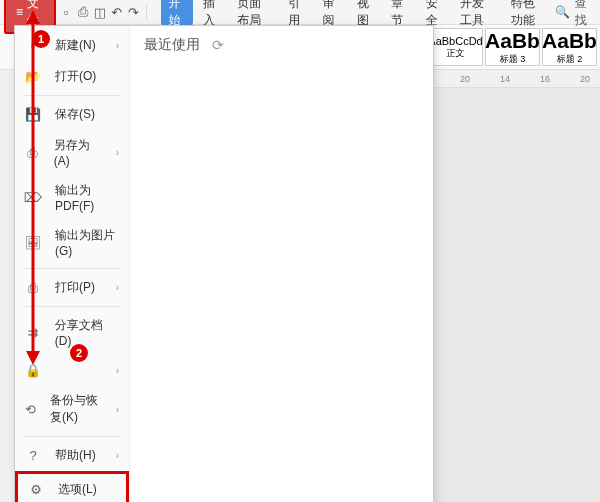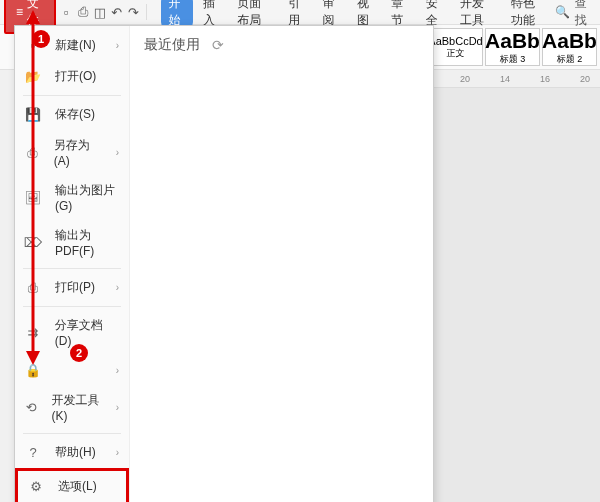--- a/index.html
+++ b/index.html
@@ -109,45 +109,45 @@
     <div class="menu-item">
         <span class="menu-icon">💾</span>
         <span>保存(S)</span>
       </div>
     <div class="menu-item">
         <span class="menu-icon">⎙</span>
         <span>另存为(A)</span>
         <span class="chevron">›</span>
       </div>
     <div class="menu-item">
+        <span class="menu-icon">⌦</span>
+        <span>输出为PDF(F)</span>
+      </div>
+    <div class="menu-item">
         <span class="menu-icon">🖼</span>
         <span>输出为图片(G)</span>
-      </div>
-    <div class="menu-item">
-        <span class="menu-icon">⌦</span>
-        <span>输出为PDF(F)</span>
       </div>
     <div class="divider"></div>
     <div class="menu-item">
         <span class="menu-icon">⎙</span>
         <span>打印(P)</span>
         <span class="chevron">›</span>
       </div>
     <div class="divider"></div>
     <div class="menu-item">
         <span class="menu-icon">⇉</span>
         <span>分享文档(D)</span>
       </div>
     <div class="menu-item">
         <span class="menu-icon">🔒</span>
         <span class="chevron">›</span>
       </div>
     <div class="menu-item">
         <span class="menu-icon">⟲</span>
-        <span>开发工具(K)</span>
+        <span>备份与恢复(K)</span>
         <span class="chevron">›</span>
       </div>
     <div class="divider"></div>
     <div class="menu-item">
         <span class="menu-icon">?</span>
         <span>帮助(H)</span>
         <span class="chevron">›</span>
       </div>
     <div class="menu-item highlighted">
         <span class="menu-icon">⚙</span>

